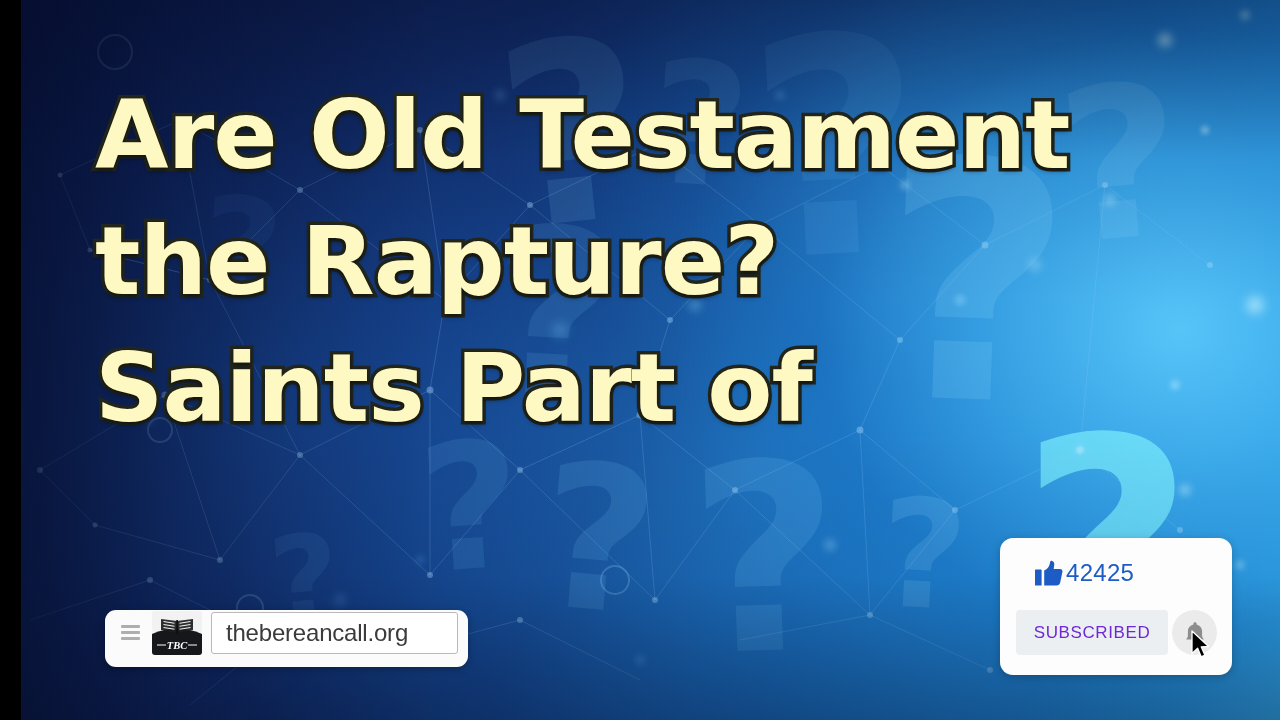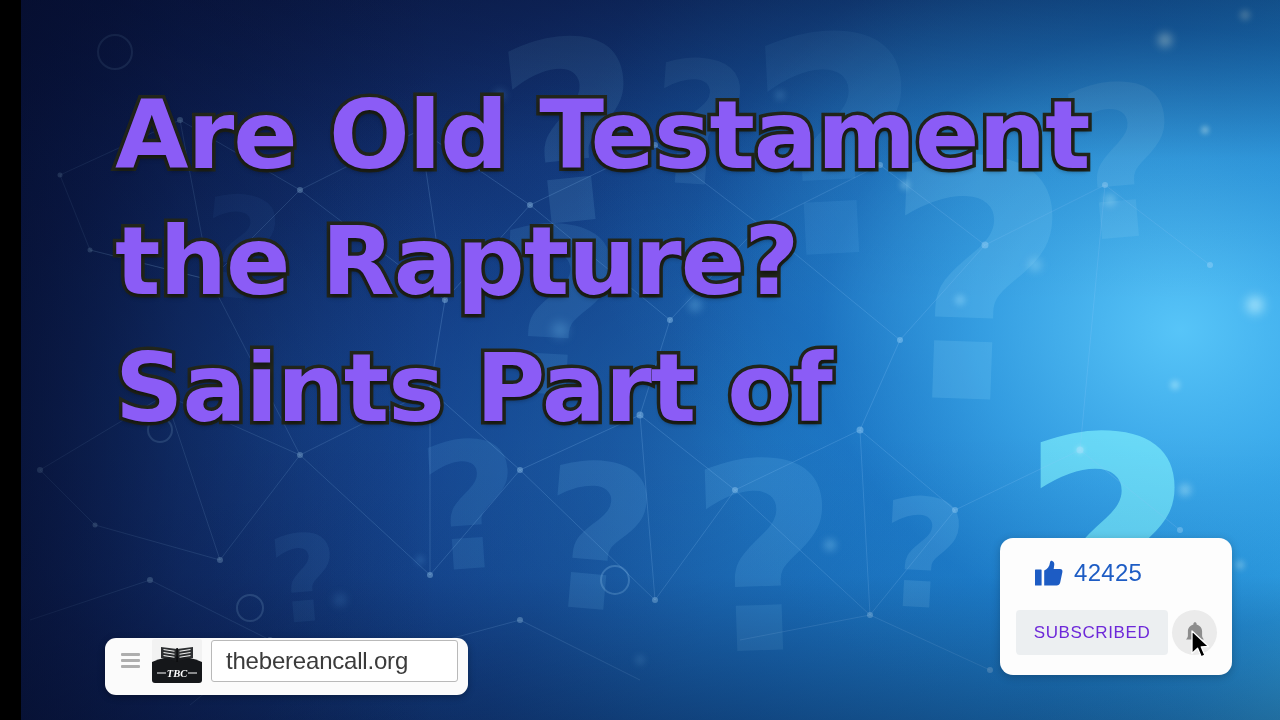--- a/index.html
+++ b/index.html
@@ -73,33 +73,32 @@
     left:95px; top:72px;
     width:1140px;
     z-index:30;
   }
   .title-line {
     font-family:"DejaVu Sans", sans-serif;
     font-weight:bold;
     font-size:95px;
     line-height:1.33;
     letter-spacing:-1px;
-    color:#8b5cf6;
+    color:#fef9c3;
     white-space:nowrap;
     -webkit-text-stroke: 7px #22261c;
     paint-order: stroke fill;
     text-shadow:
        0 3px 5px rgba(0,0,0,0.45);
-    margin-left: 20px;
   }
 
   
   .urlbar {
     position:absolute;
-    left:105px; top:638px;
+    left:105px; top:610px;
     width:363px; height:57px;
     background:#fbfbfb;
     border-radius:11px;
     box-shadow:0 2px 7px rgba(0,0,0,0.30);
     display:flex;
     align-items:center;
     padding:0 10px 12px 16px;
     z-index:50;
   }
   .hamburger {
@@ -147,21 +146,21 @@
     width:232px; height:137px;
     background:#fdfdfd;
     border-radius:13px;
     box-shadow:0 2px 8px rgba(0,0,0,0.22);
     z-index:50;
   }
   .like-row {
     position:absolute;
     left:35px; top:21px;
     display:flex; align-items:center;
-    gap:11px;
+    gap:3px;
   }
   .thumb-icon { width:28px; height:27px; display:block; }
   .like-count {
     font-family:"Liberation Sans", sans-serif;
     font-size:24px;
     font-weight:normal;
     color:#1d5cc4;
     letter-spacing:0.3px;
   }
   .sub-btn {

